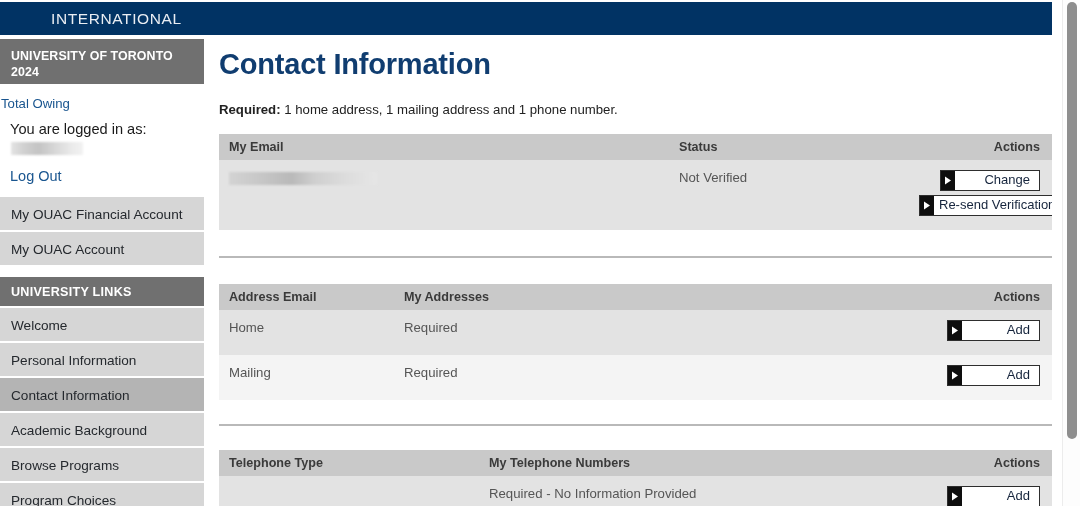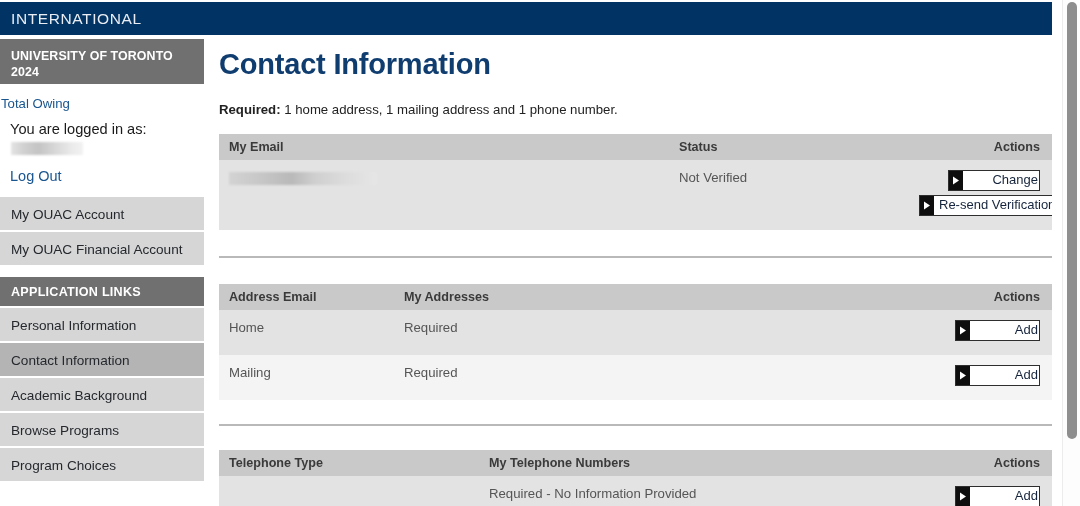--- a/index.html
+++ b/index.html
@@ -31,20 +31,21 @@
     display: flex;
     align-items: center;
   }
   .top-banner-title {
     color: #e9edf3;
     font-size: 15.5px;
     letter-spacing: 0.6px;
     font-weight: 400;
     padding-left: 11px;
     font-family: "Liberation Sans", sans-serif;
+    margin-left: 40px;
   }
 
   
   .sidebar {
     position: absolute;
     left: 0;
     top: 39px;
     width: 204px;
   }
 
@@ -195,21 +196,21 @@
     display: flex;
     align-items: center;
     justify-content: center;
     flex: 0 0 14px;
   }
   .btn-arrow svg { display: block; }
   .btn-label {
     font-size: 13px;
     color: #15243c;
     line-height: 17px;
-    padding: 0 1px 0 5px;
+    padding: 0 9px 0 5px;
     white-space: nowrap;
   }
   .btn.w-change .btn-label { min-width: 70px; }
   .btn.w-add .btn-label { min-width: 63px; }
 
   .redacted-email {
     display: inline-block;
     width: 148px;
     height: 13px;
     background: linear-gradient(90deg,#d3d3d3 0%,#c8c8c8 20%,#b9b9b9 42%,#cfcfcf 58%,#dcdcdc 78%,#e6e6e6 100%);
@@ -274,29 +275,30 @@
       <a class="total-owing" href="#">Total Owing</a>
 
       <div class="logged-in-block">
         <span class="logged-in-label">You are logged in as:</span>
         <span class="redacted-user"></span>
         <a class="logout-link" href="#">Log Out</a>
       </div>
     </div>
 
     <div class="nav-list">
+      <div class="nav-item">My OUAC Financial Account</div>
       <div class="nav-item">My OUAC Account</div>
-      <div class="nav-item">My OUAC Financial Account</div>
     </div>
 
     <div class="nav-gap"></div>
 
-    <div class="nav-section">APPLICATION LINKS</div>
+    <div class="nav-section">UNIVERSITY LINKS</div>
 
     <div>
+      <div class="nav-item">Welcome</div>
       <div class="nav-item">Personal Information</div>
       <div class="nav-item active">Contact Information</div>
       <div class="nav-item">Academic Background</div>
       <div class="nav-item">Browse Programs</div>
       <div class="nav-item">Program Choices</div>
     </div>
   </div>
 
   <div class="main">
 

